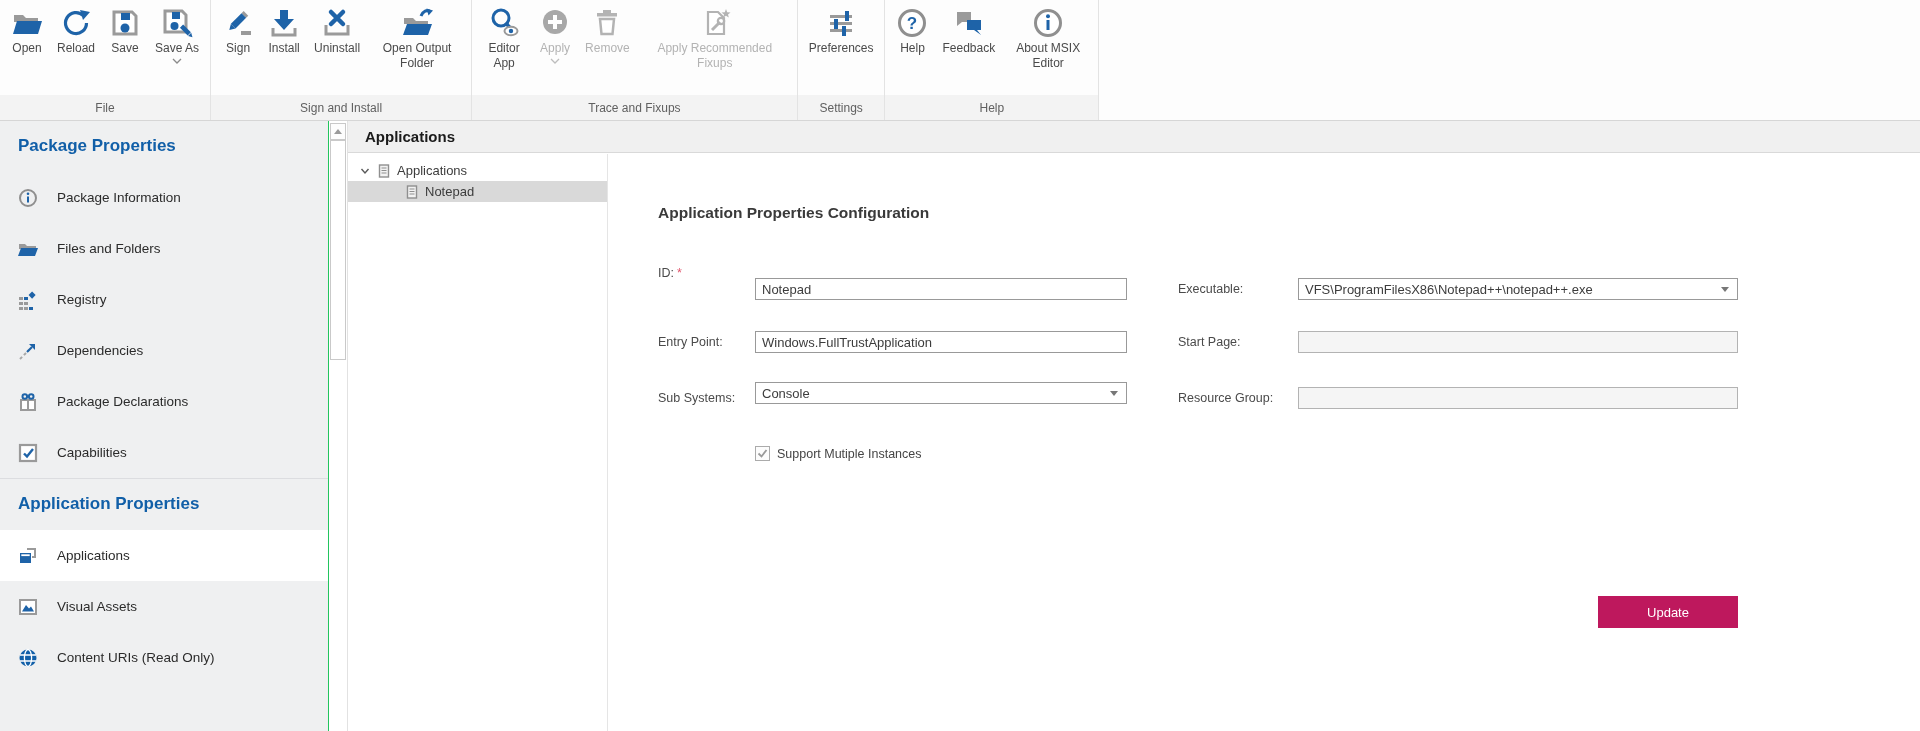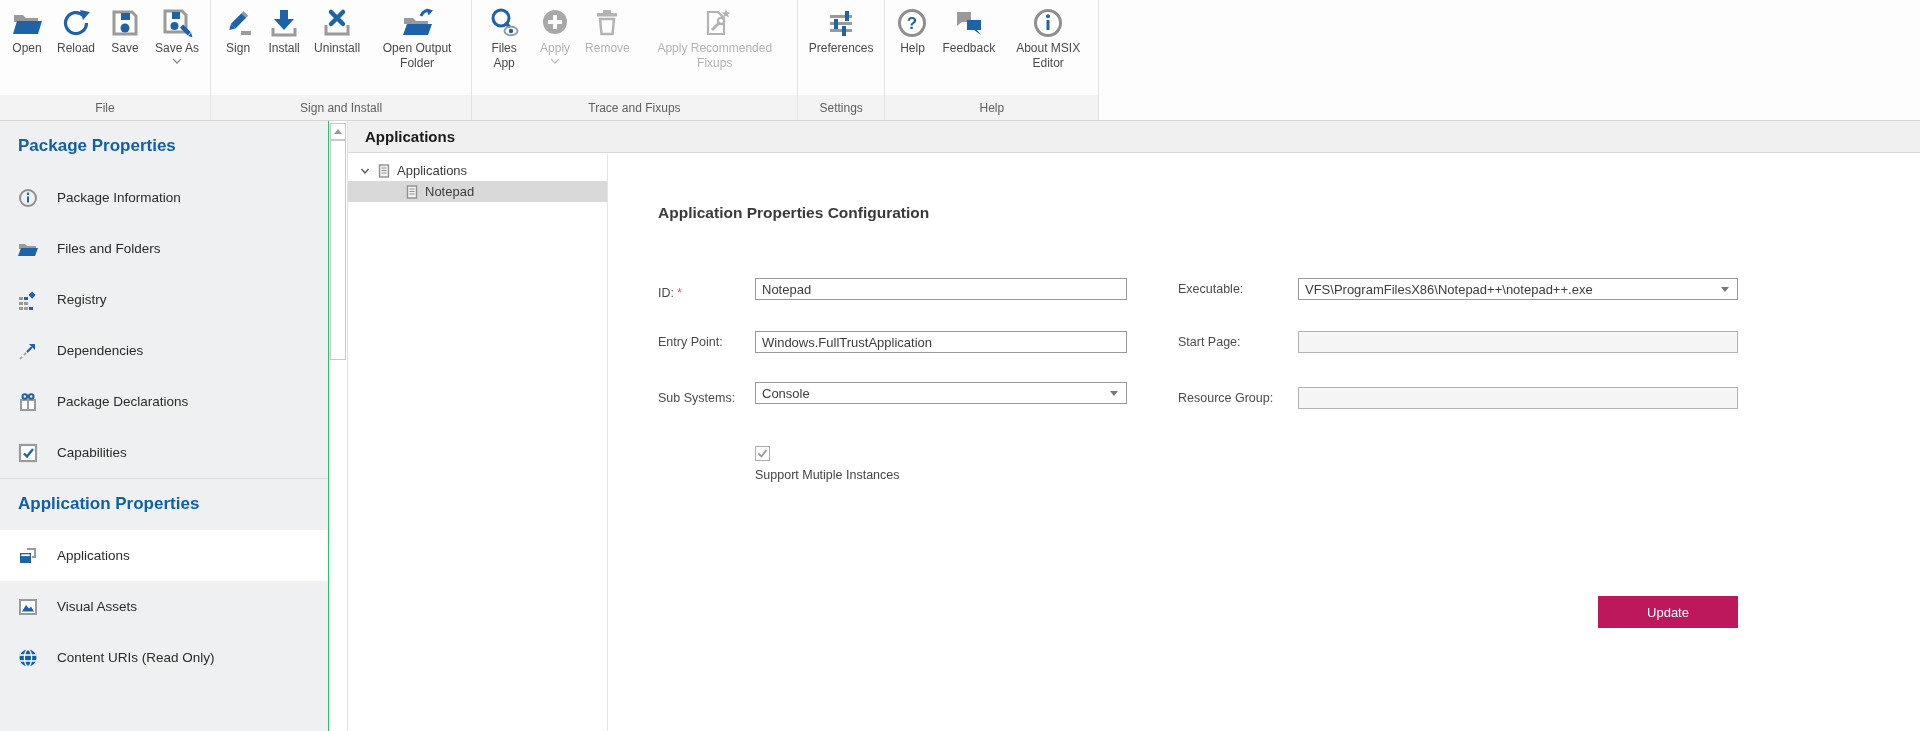--- a/index.html
+++ b/index.html
@@ -60,21 +60,21 @@
   .fi{position:absolute;height:22px;width:372px;border:1px solid #999;box-sizing:border-box;
       font-family:"Liberation Sans",sans-serif;font-size:13px;color:#3c3c3c;padding:0 6px;background:#fff;outline:none;}
   .fi.right{width:440px;}
   .fi.off{background:#f5f5f5;border-color:#b3b3b3;}
   .combo{position:absolute;width:372px;height:22px;border:1px solid #999;background:#fff;box-sizing:border-box;
          font-size:13px;color:#3c3c3c;display:flex;align-items:center;padding:0 22px 0 6px;cursor:pointer;}
   .combo.right{width:440px;}
   .combo .val{overflow:hidden;white-space:nowrap;}
   .combo .arrow{position:absolute;right:8px;top:8px;width:0;height:0;border-left:4px solid transparent;
          border-right:4px solid transparent;border-top:5px solid #777;}
-  .cb{position:absolute;left:146px;top:292px;display:flex;gap:7px;flex-direction:column;}
+  .cb{position:absolute;left:146px;top:292px;display:flex;align-items:center;gap:7px;}
   .cb-box{width:15px;height:15px;border:1px solid #ababab;background:#fcfcfc;box-sizing:border-box;
           display:flex;align-items:center;justify-content:center;line-height:0;}
   .cb-label{font-size:12.5px;color:#454545;}
   .update-btn{position:absolute;left:989px;top:442px;width:140px;height:32px;background:#be185d;color:#fff;
           font-size:13px;display:flex;align-items:center;justify-content:center;cursor:pointer;}
 </style>
 </head>
 <body>
 
 <div id="app">
@@ -186,21 +186,21 @@
       <div class="r-buttons">
         <div class="r-btn">
           <span class="r-icon">
             <svg width="32" height="32" viewBox="0 0 32 32">
                 <circle cx="13" cy="11" r="8" fill="none" stroke="#1e63a8" stroke-width="3"></circle>
                 <path d="M18.5 17l6 6" stroke="#1e63a8" stroke-width="3.5" stroke-linecap="round"></path>
                 <ellipse cx="23" cy="24" rx="6.5" ry="4.2" fill="#fff" stroke="#9a9a9a" stroke-width="2"></ellipse>
                 <circle cx="23" cy="24" r="2.2" fill="#1e63a8"></circle>
               </svg>
           </span>
-          <span class="r-label" style="max-width:42px">Files App</span>
+          <span class="r-label" style="max-width:42px">Editor App</span>
         </div>
         <div class="r-btn disabled">
           <span class="r-icon">
             <svg width="32" height="32" viewBox="0 0 32 32">
                 <circle cx="16" cy="15" r="12" fill="#a8a8a8"></circle>
                 <path d="M16 8v14M9 15h14" stroke="#fff" stroke-width="4"></path>
               </svg>
           </span>
           <span class="r-label">Apply</span>
           <span class="r-chevron">
@@ -437,21 +437,21 @@
             <path d="M4.5 4h5M4.5 6.5h5M4.5 9h5" stroke="#8f8f8f" stroke-width="1"></path>
           </svg>
       </span>
       <span>Notepad</span>
     </div>
   </div>
 
   <div class="form-area">
     <div class="form-title">Application Properties Configuration</div>
 
-    <div class="fl" style="left:49px;top:128px;">
+    <div class="fl" style="left:49px;top:108px;">
       <span>ID:</span><span class="req">*</span>
     </div>
     <input class="fi" style="left: 146px; top: 124px;" value="Notepad">
 
     <div class="fl" style="left:569px;top:124px;"><span>Executable:</span></div>
     <div class="combo right" style="left:689px;top:124px;">
       <span class="val">VFS\ProgramFilesX86\Notepad++\notepad++.exe</span>
       <span class="arrow"></span>
     </div>
 

